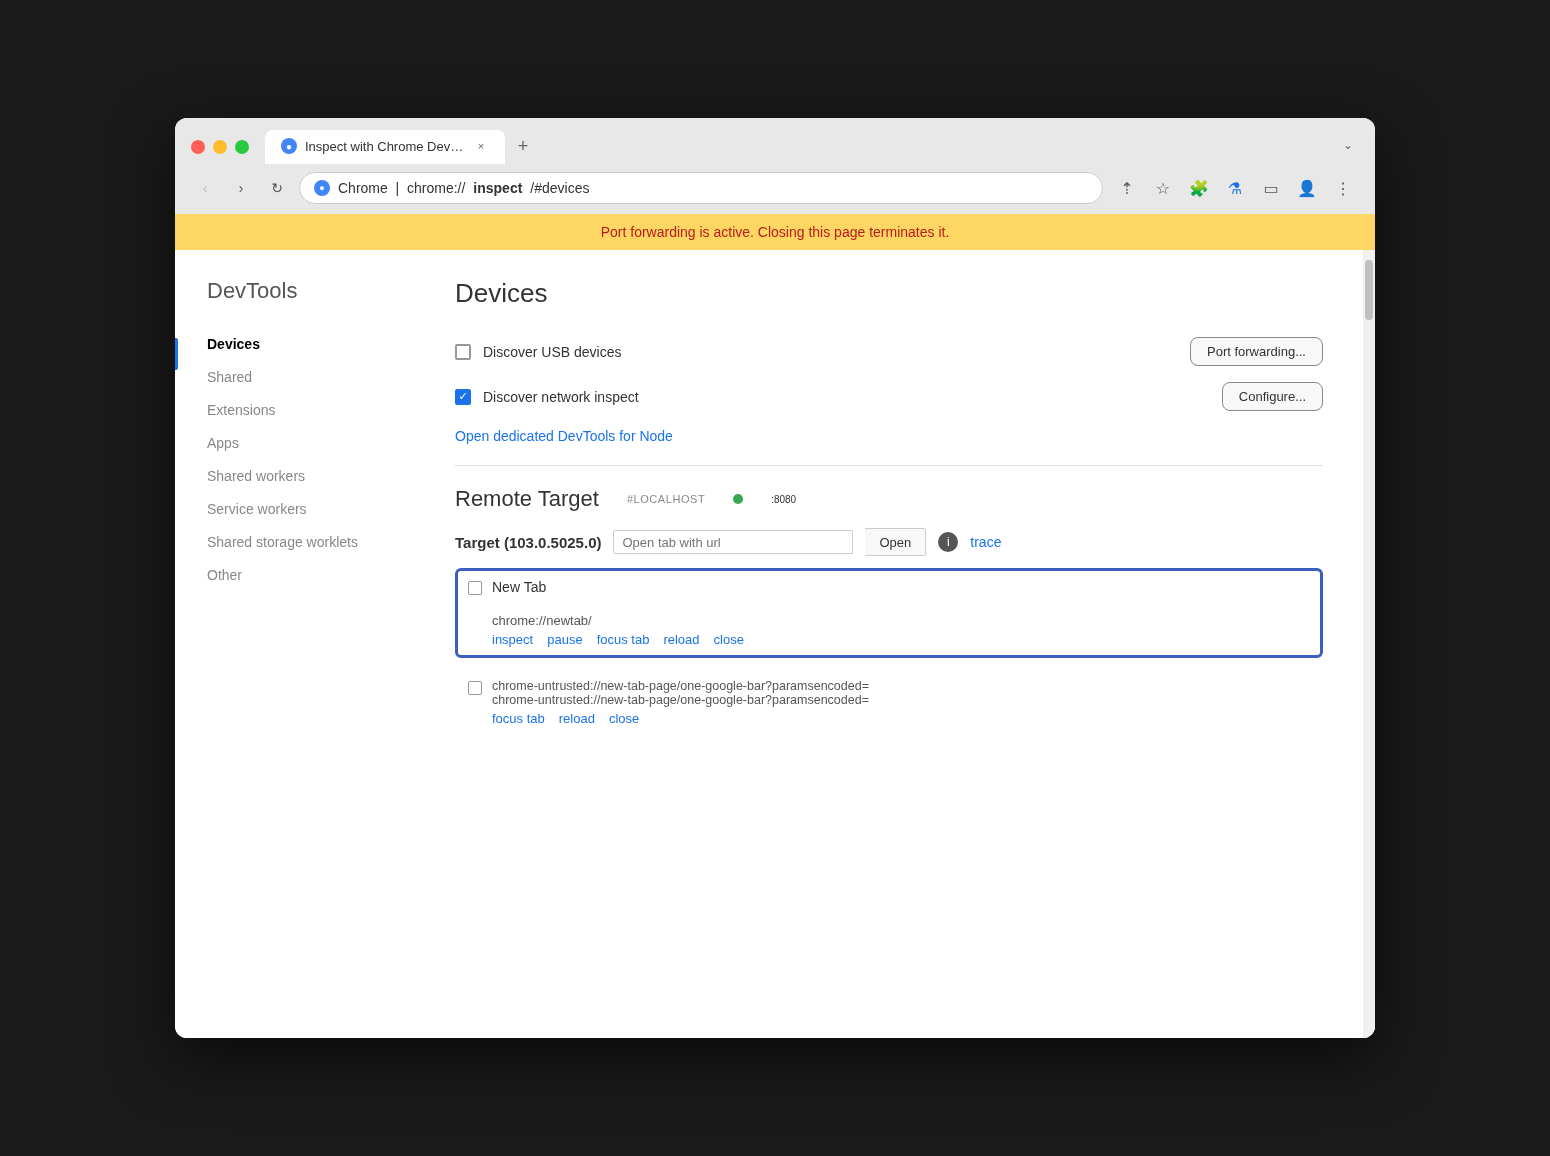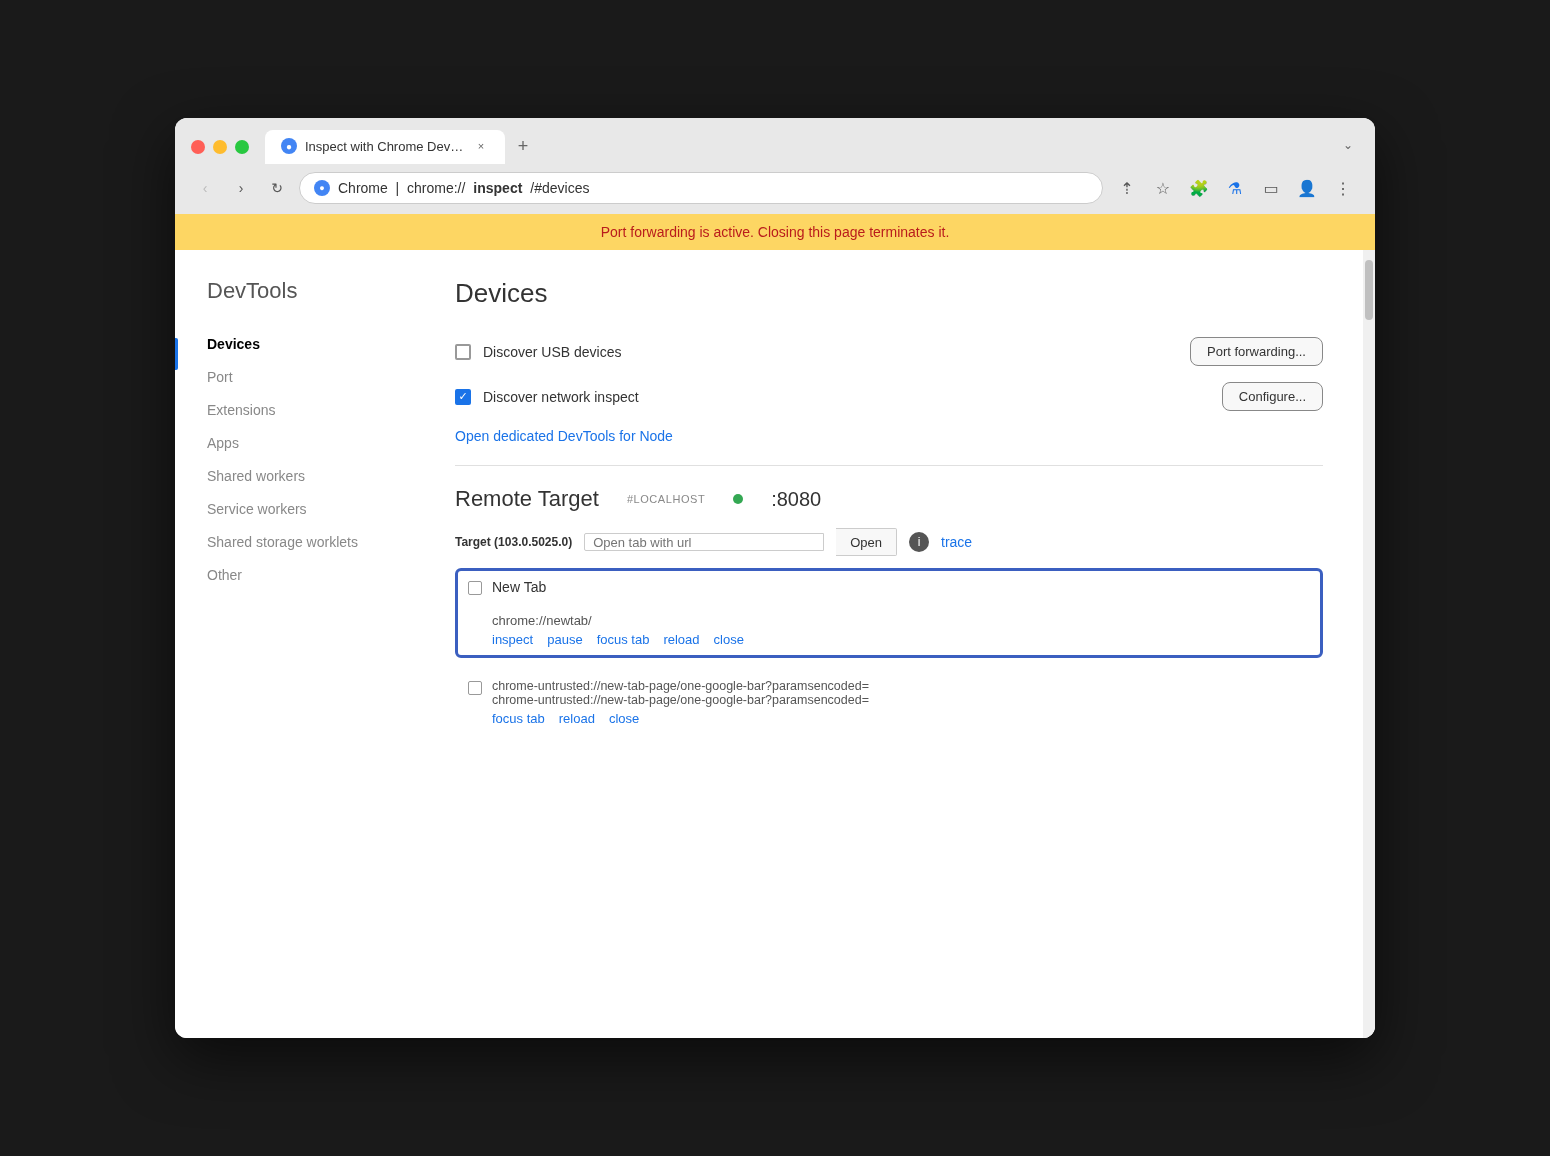--- a/index.html
+++ b/index.html
@@ -337,40 +337,40 @@
       text-transform: uppercase;
     }
     .status-dot {
       width: 10px;
       height: 10px;
       border-radius: 50%;
       background: #34a853;
       flex-shrink: 0;
     }
     .remote-target-port {
-      font-size: 20px;
+      font-size: 10px;
       color: #333;
     }
     
     .target-header-row {
       display: flex;
       align-items: center;
       gap: 12px;
       margin-bottom: 12px;
     }
     .target-name {
-      font-size: 12px;
+      font-size: 15px;
       font-weight: 600;
       color: #333;
       text-align: center;
     }
     .url-input {
       flex: 1;
       max-width: 240px;
-      height: 18px;
+      height: 24px;
       border: 1px solid #ccc;
       border-radius: 2px 0 0 2px;
       padding: 0 8px;
       font-size: 13px;
       color: #999;
       outline: none;
     }
     .open-btn {
       height: 28px;
       padding: 0 14px;
@@ -505,21 +505,21 @@
     <span>Port forwarding is active. Closing this page terminates it.</span>
   </div>
 
   <div class="main-content">
 
     <div class="sidebar">
       <div class="sidebar-active-bar"></div>
       <div class="sidebar-title">DevTools</div>
 
       <div class="sidebar-item active">Devices</div>
-      <div class="sidebar-item">Port</div>
+      <div class="sidebar-item">Shared</div>
       <div class="sidebar-item">Extensions</div>
       <div class="sidebar-item">Apps</div>
       <div class="sidebar-item">Shared workers</div>
       <div class="sidebar-item">Service workers</div>
       <div class="sidebar-item">Shared storage worklets</div>
       <div class="sidebar-item">Other</div>
     </div>
 
     <div class="content-area">
       <div class="page-title">Devices</div>

